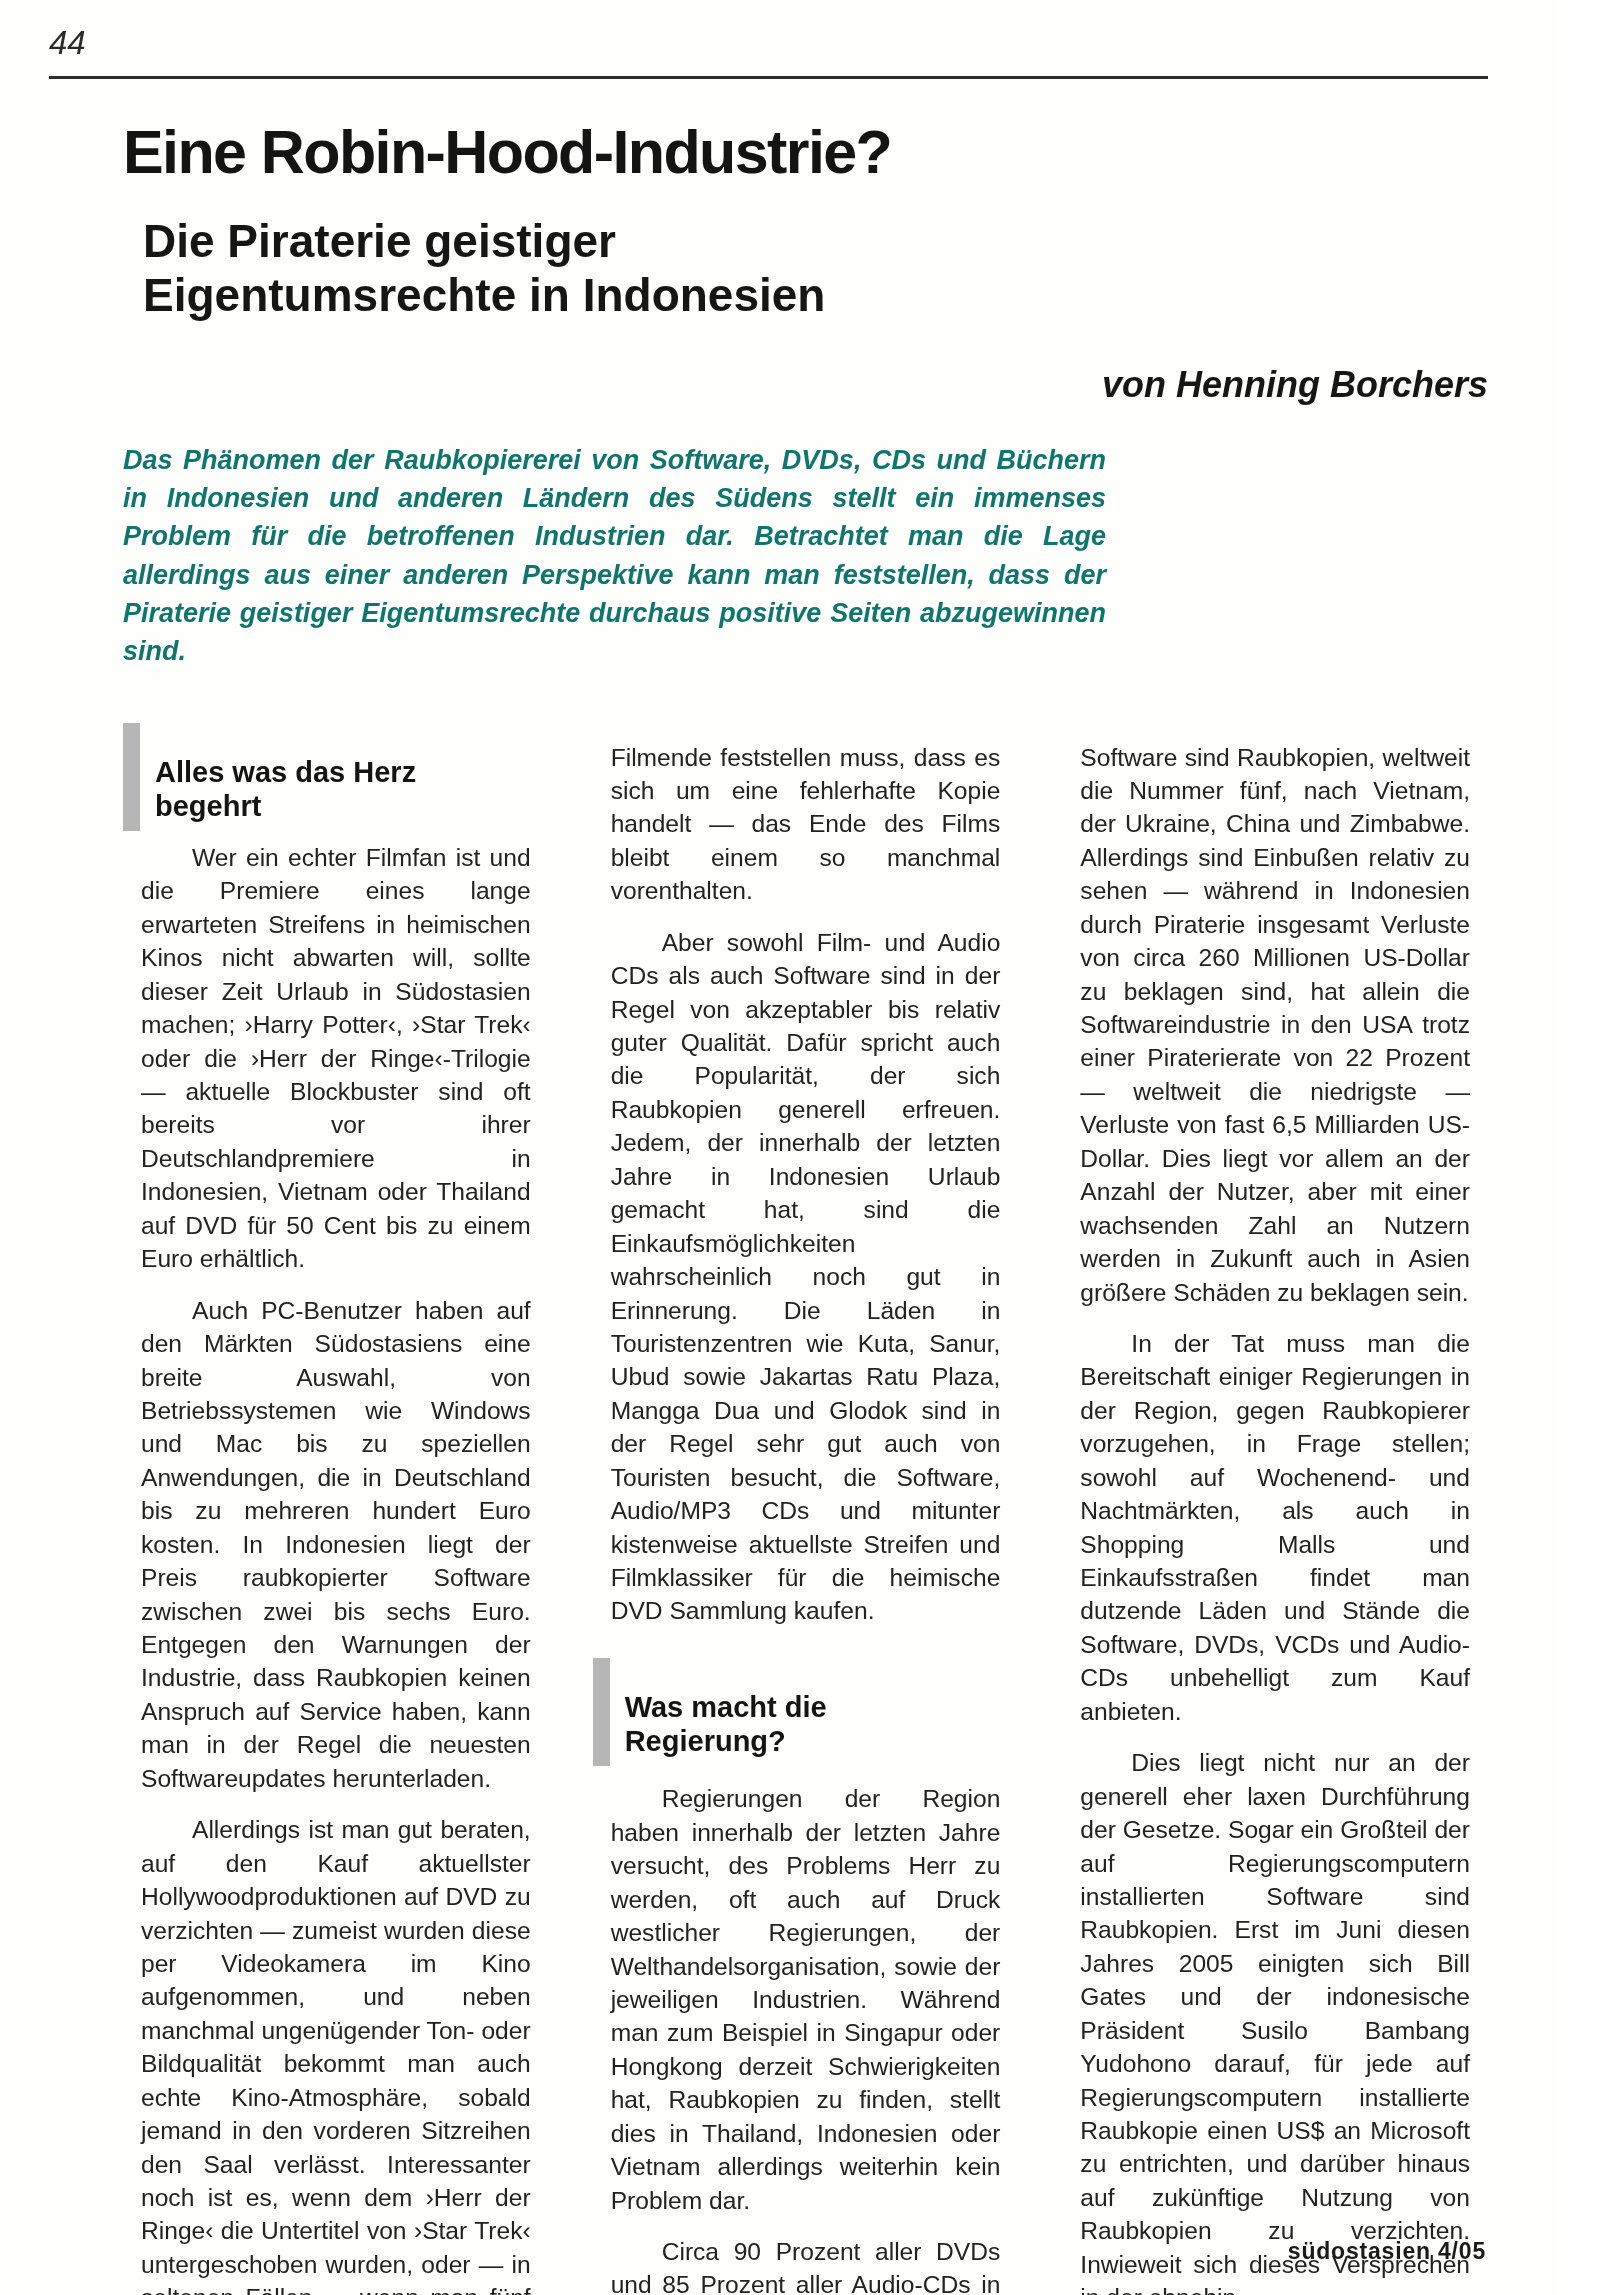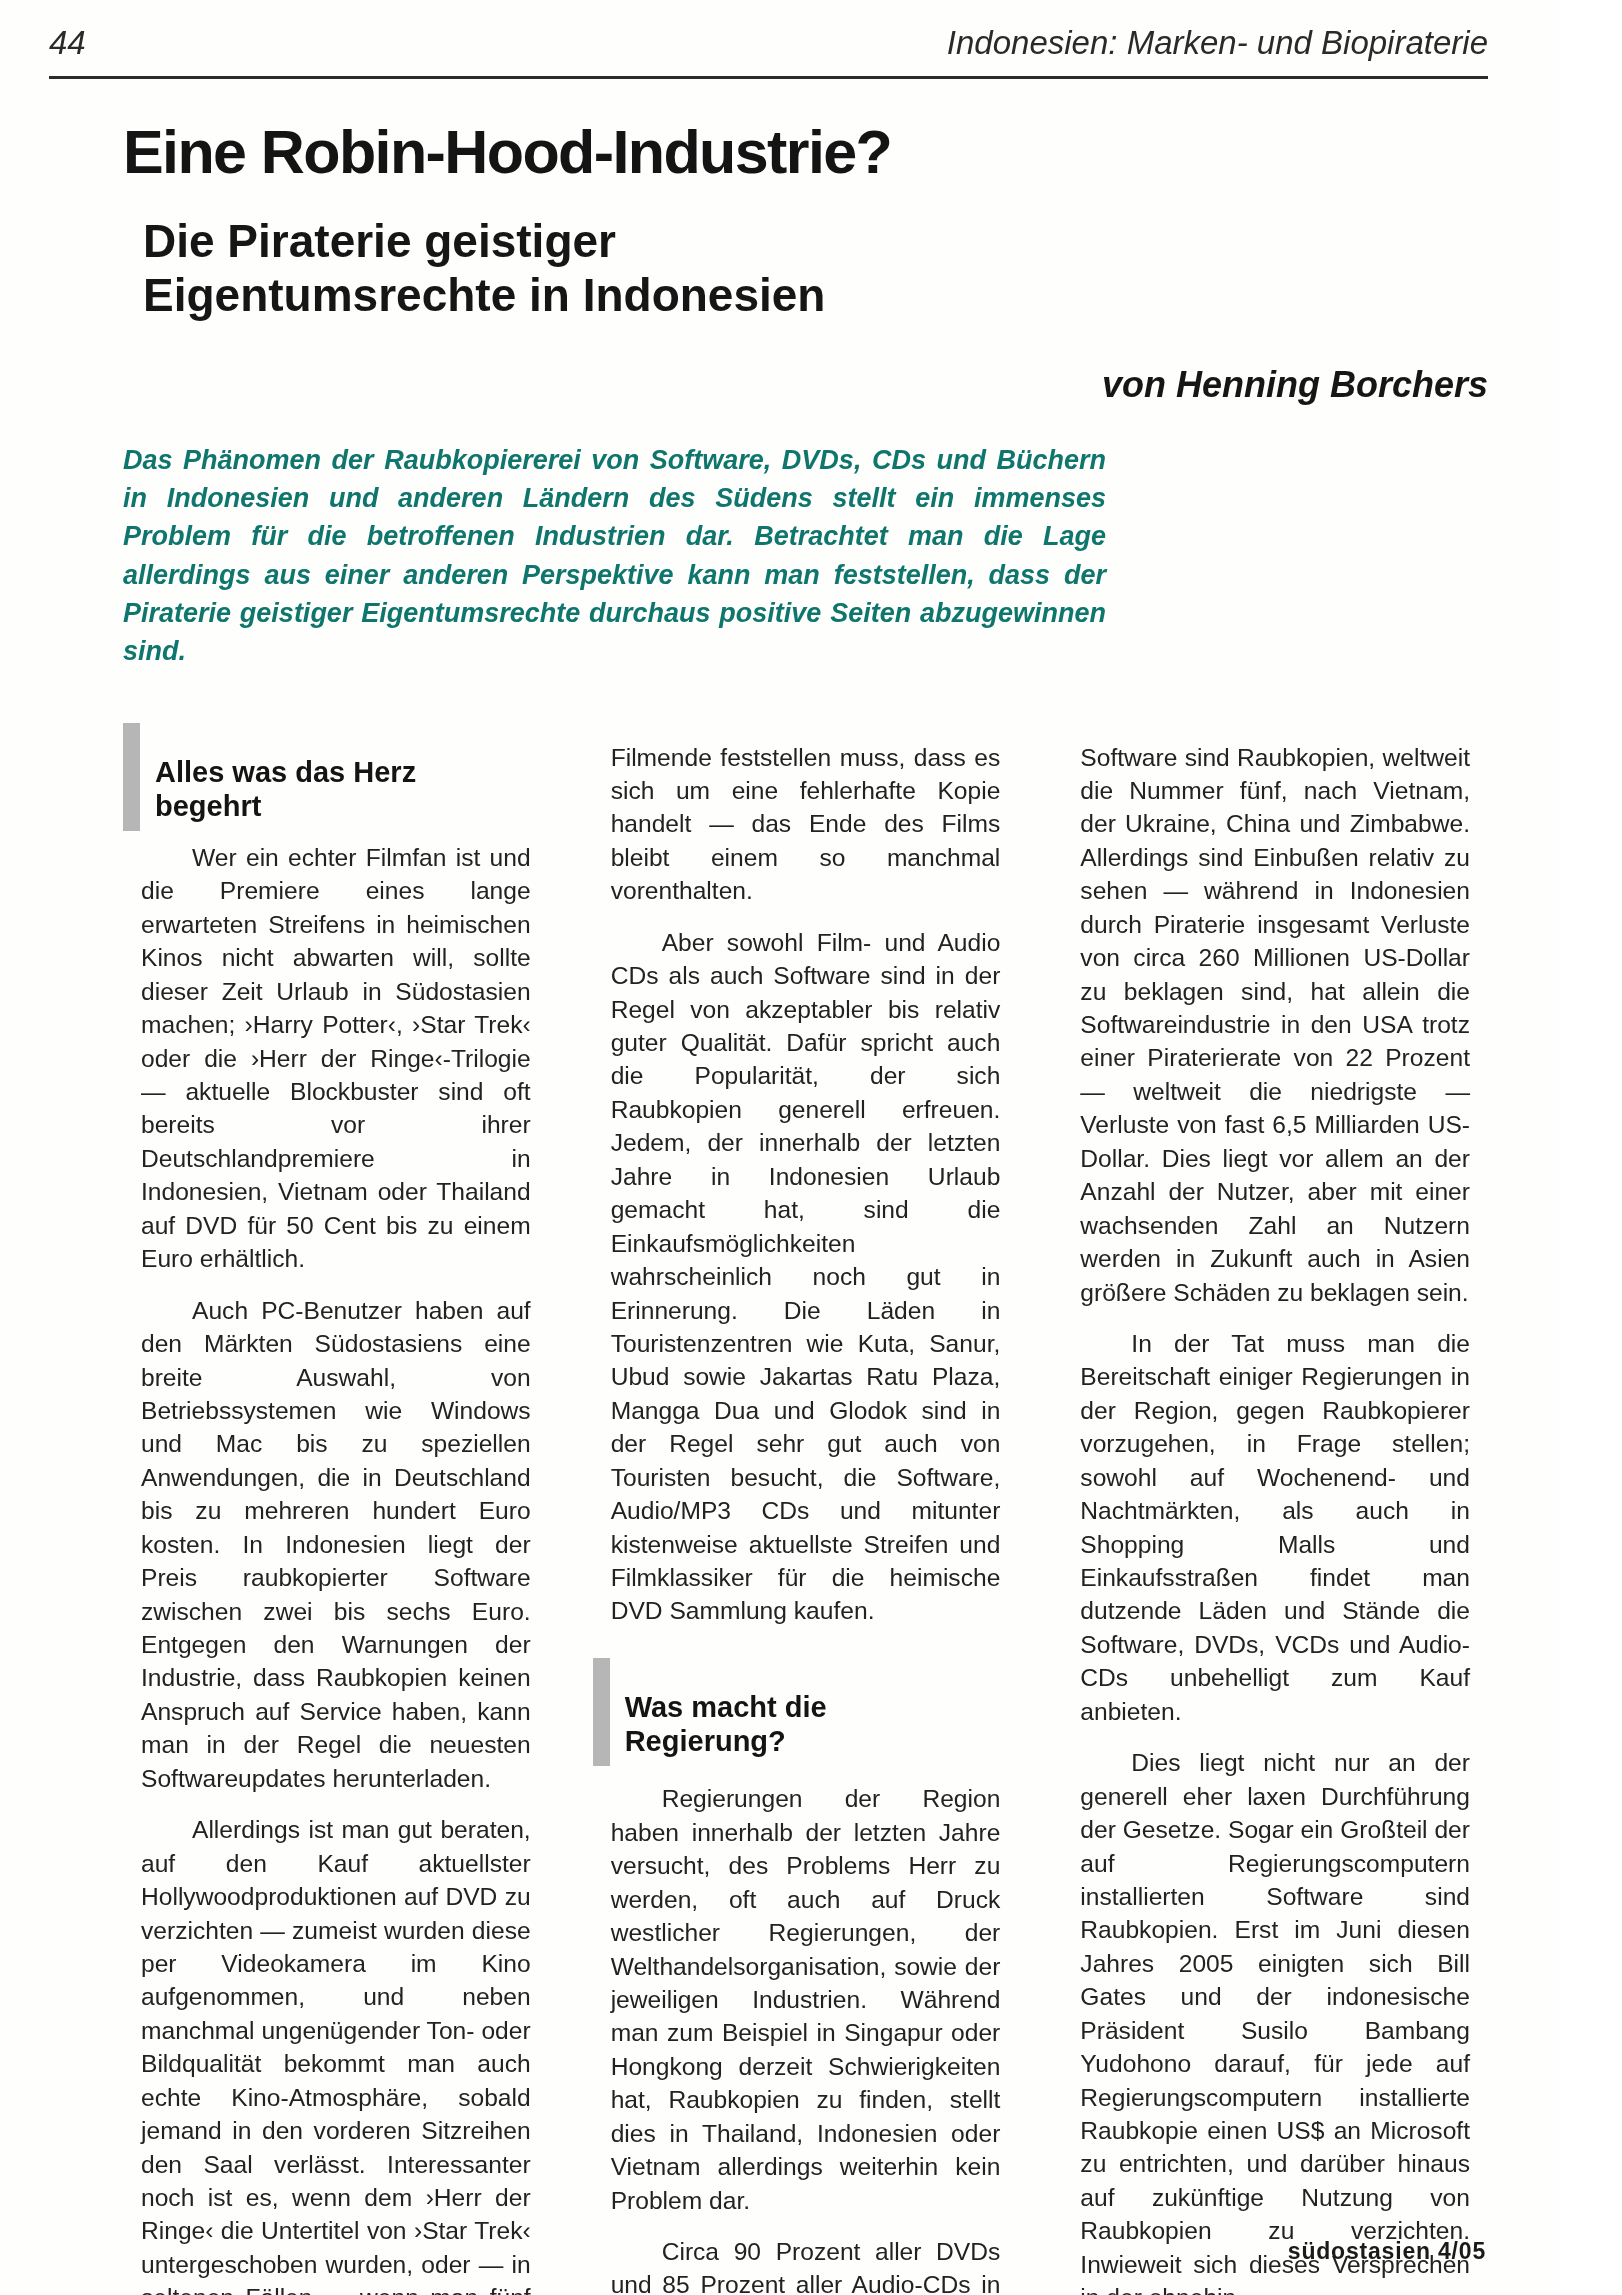--- a/index.html
+++ b/index.html
@@ -133,21 +133,20 @@
     color: #1a1a1a;
   }
 </style>
 </head>
 <body>
 
 <div class="page">
 
   <header class="page-header">
     <span class="page-number">44</span>
-    <span class="running-title">Indonesien: Marken- und Biopiraterie</span>
   </header>
   <div class="header-rule"></div>
 
   <div class="content">
 
     <h1 class="article-title">Eine Robin-Hood-Industrie?</h1>
 
     <h2 class="article-subtitle" style="max-width:832px;margin-left:20px;">Die Piraterie geistiger Eigentumsrechte in Indonesien</h2>
 
     <div class="byline">von Henning Borchers</div>

